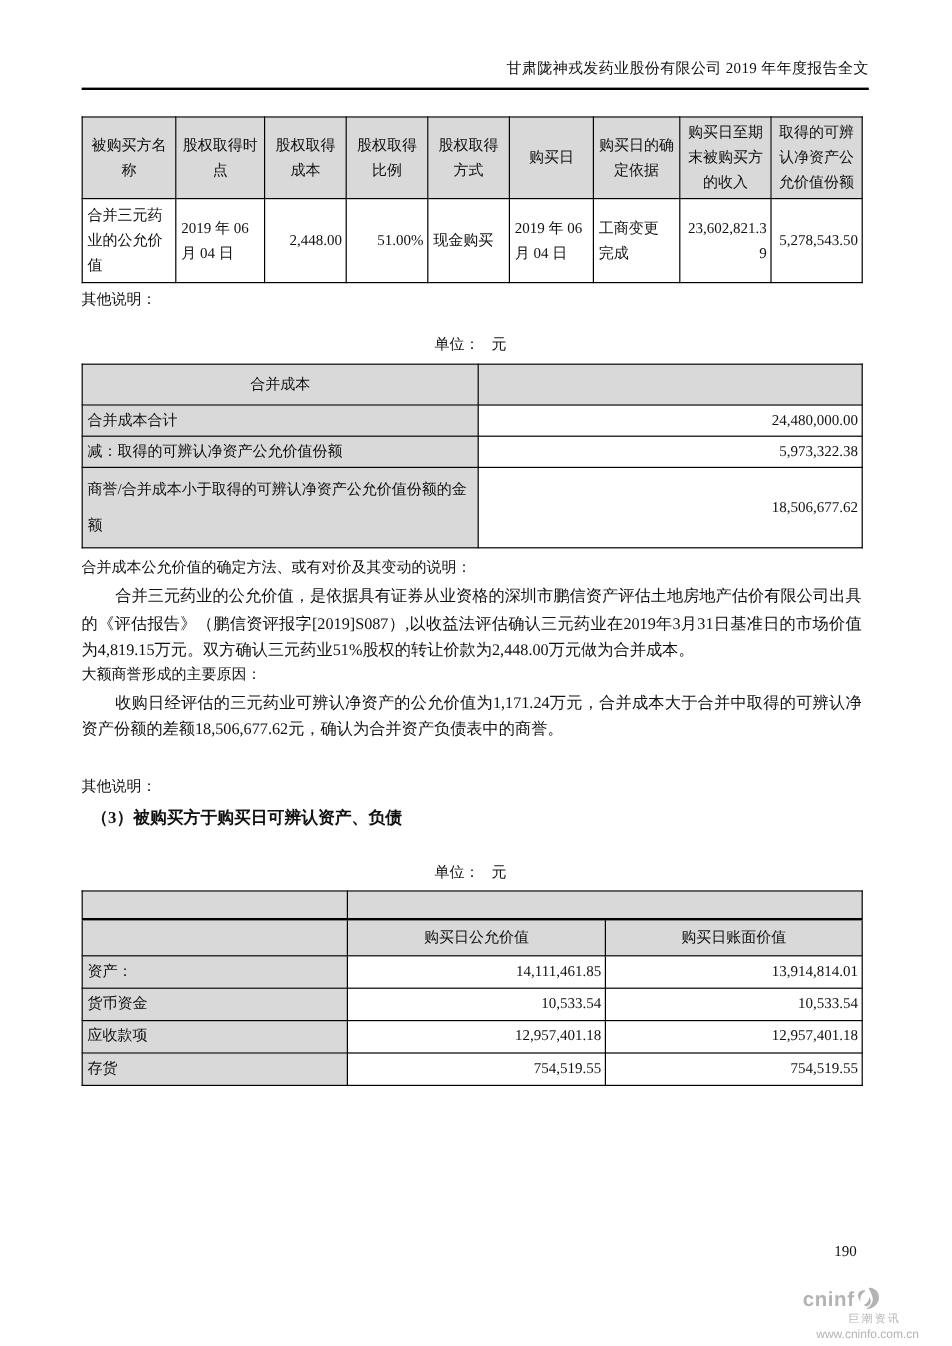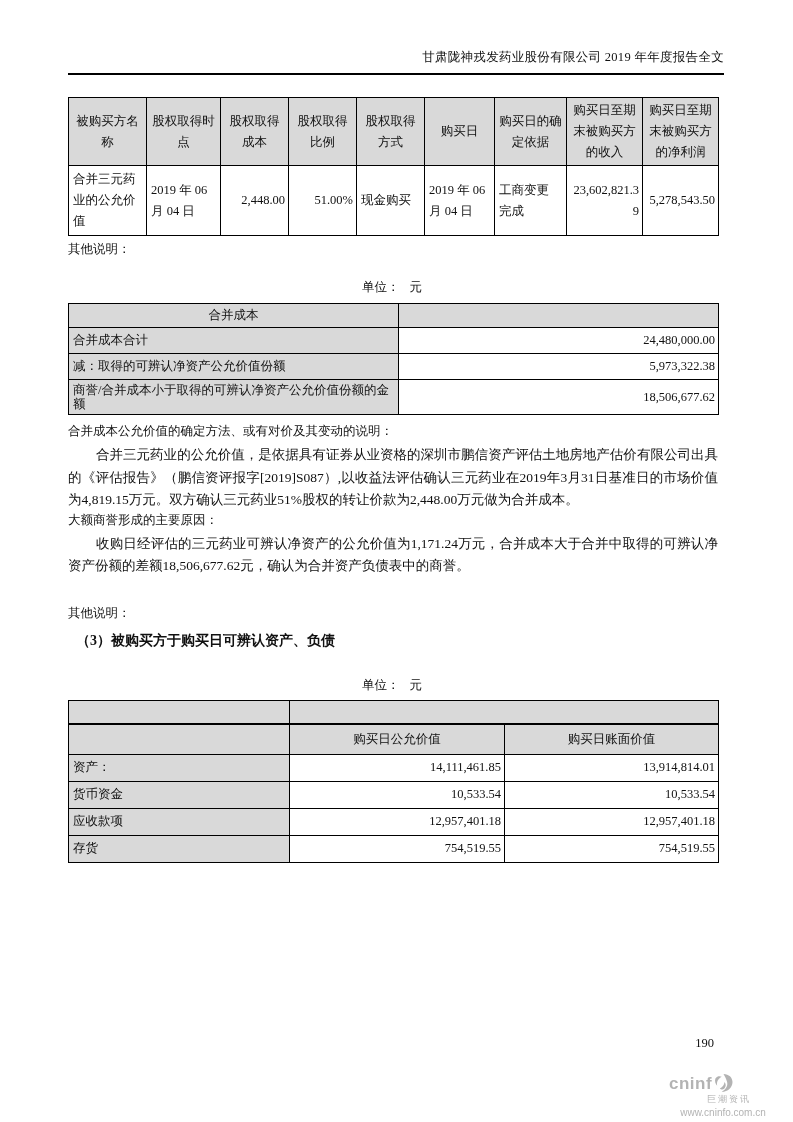--- a/index.html
+++ b/index.html
@@ -27,21 +27,21 @@
   .shaded { background: #d9d9d9; }
   .c { text-align: center; }
   .r { text-align: right; }
   .lbl-cell { padding: 3px 6px 3px 4px; }
   .num-cell { padding: 3px 3px; word-break: break-all; }
   
   .t1 td { line-height: 21px; }
   .t1 .head td { height: 65px; text-align: center; padding: 2px 3px; }
   .t1 .data td { height: 70px; }
   
-  .t2 .head td { height: 24px; }
+  .t2 .head td { height: 34px; }
   .t2 .row td { height: 26px; }
   
   .t3 .toprow td { height: 24px; border-bottom: 2px solid #000; }
   .t3 .head td { height: 30px; }
   .t3 .row td { height: 27px; }
   
   .small-label { font-size: 12.5px; line-height: 17px; }
   .note1 { margin-top: 5px; }
   .sec-heading { font-size: 14px; font-weight: bold; margin: 24px 0 0 8px; line-height: 18px; }
   .unit-line { text-align: center; font-size: 12.5px; margin-top: 21px; padding-right: 2px; }
@@ -94,21 +94,21 @@
       <tbody>
         <tr class="head">
           <td class="shaded">被购买方名称</td>
           <td class="shaded">股权取得时点</td>
           <td class="shaded">股权取得成本</td>
           <td class="shaded">股权取得比例</td>
           <td class="shaded">股权取得方式</td>
           <td class="shaded">购买日</td>
           <td class="shaded">购买日的确定依据</td>
           <td class="shaded">购买日至期末被购买方的收入</td>
-          <td class="shaded">购买日至期末被购买方的净利润</td>
+          <td class="shaded">取得的可辨认净资产公允价值份额</td>
         </tr>
         <tr class="data">
           <td class="lbl-cell">合并三元药业的公允价值</td>
           <td class="lbl-cell">2019 年 06 月 04 日</td>
           <td class="r num-cell">2,448.00</td>
           <td class="r num-cell">51.00%</td>
           <td class="lbl-cell">现金购买</td>
           <td class="lbl-cell">2019 年 06 月 04 日</td>
           <td class="lbl-cell">工商变更完成</td>
           <td class="r num-cell">23,602,821.39</td>
@@ -132,21 +132,21 @@
         </tr>
         <tr class="row">
           <td class="shaded lbl-cell">合并成本合计</td>
           <td class="r num-cell">24,480,000.00</td>
         </tr>
         <tr class="row">
           <td class="shaded lbl-cell">减：取得的可辨认净资产公允价值份额</td>
           <td class="r num-cell">5,973,322.38</td>
         </tr>
         <tr class="row">
-          <td class="shaded lbl-cell" style="line-height:14px;">商誉/合并成本小于取得的可辨认净资产公允价值份额的金额</td>
+          <td class="shaded lbl-cell" style="line-height:30px;">商誉/合并成本小于取得的可辨认净资产公允价值份额的金额</td>
           <td class="r num-cell">18,506,677.62</td>
         </tr>
       </tbody>
     </table>
 
     <p class="small-label fv-note">合并成本公允价值的确定方法、或有对价及其变动的说明：</p>
     <p class="para">合并三元药业的公允价值，是依据具有证券从业资格的深圳市鹏信资产评估土地房地产估价有限公司出具的《评估报告》（鹏信资评报字[2019]S087）,以收益法评估确认三元药业在2019年3月31日基准日的市场价值为4,819.15万元。双方确认三元药业51%股权的转让价款为2,448.00万元做为合并成本。</p>
 
     <p class="small-label goodwill-label">大额商誉形成的主要原因：</p>
     <p class="para">收购日经评估的三元药业可辨认净资产的公允价值为1,171.24万元，合并成本大于合并中取得的可辨认净资产份额的差额18,506,677.62元，确认为合并资产负债表中的商誉。</p>

